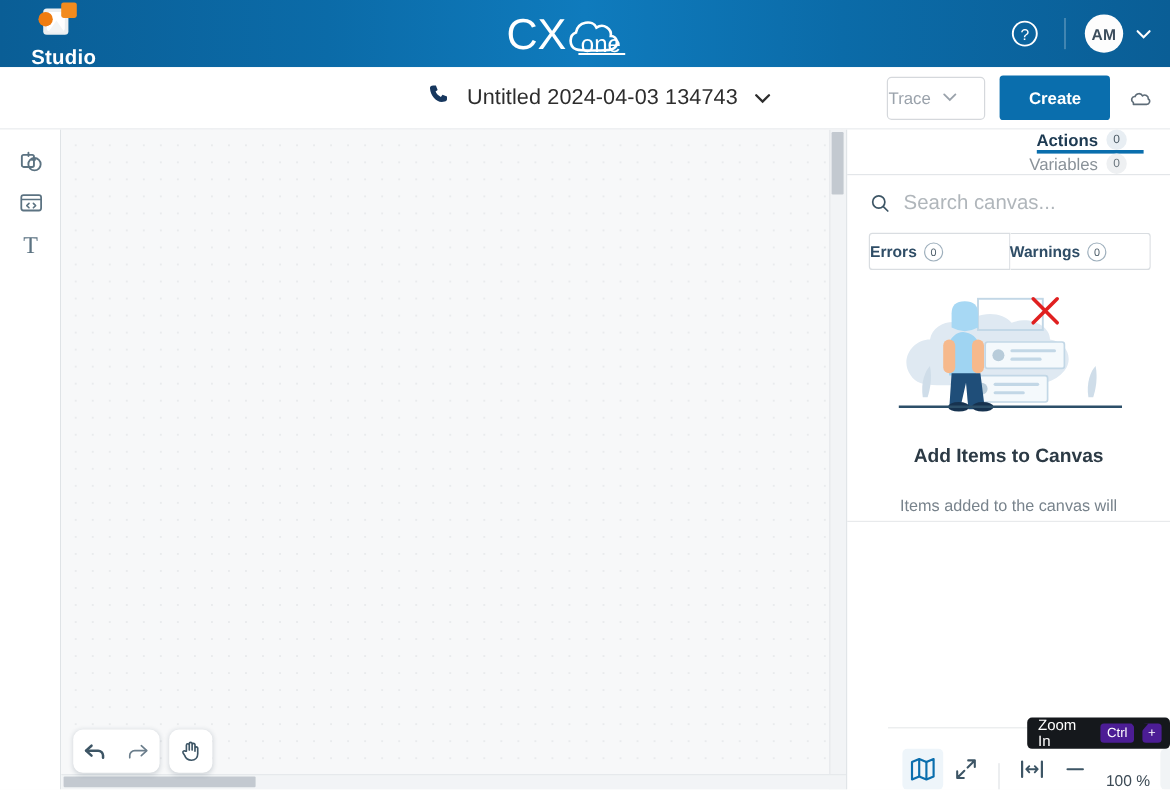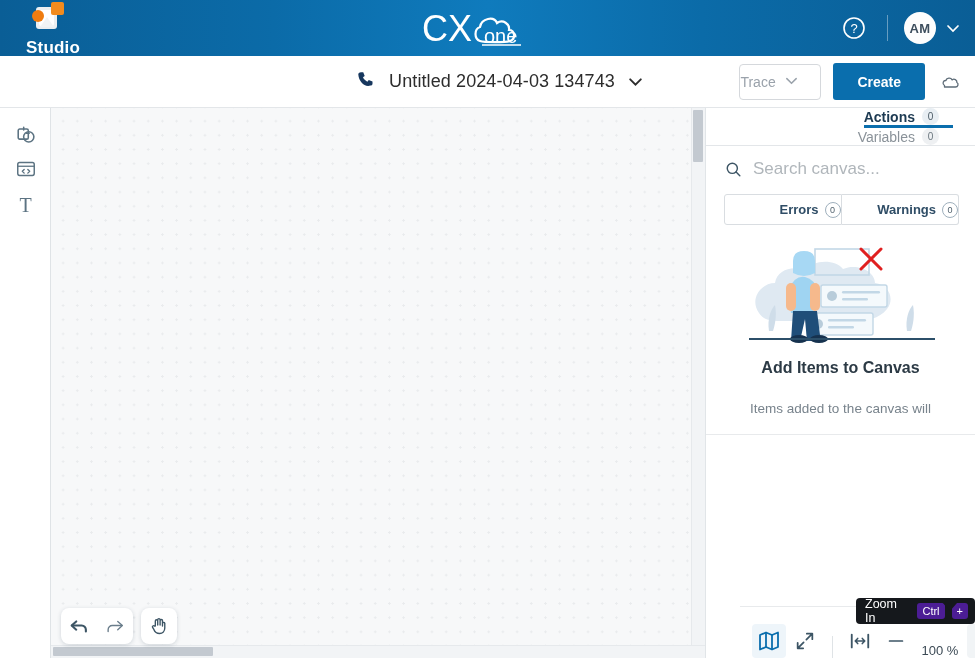--- a/index.html
+++ b/index.html
@@ -161,38 +161,38 @@
     color: #0f172a; font-family: "Liberation Sans", sans-serif; background: transparent;
   }
   .search-input::placeholder { color: #b0b6bb; }
   .sort-label { font-size: 14px; color: #a21caf; margin-left: 18px; }
   .sort-icon { display: flex; align-items: center; cursor: pointer; color: #1d3a52; }
 
   .ew-row { padding: 2px 16px 0 18px; display: flex; }
   .ew-btn {
     flex: 1 1 50%; height: 31px; border: 1px solid #d9dde1; background: #fff;
     font-size: 13px; color: #2f4d66; font-weight: bold;
-    display: flex; align-items: center; justify-content: flex-end; gap: 6px;
+    display: flex; align-items: center; justify-content: flex-start; gap: 6px;
     cursor: pointer; font-family: "Liberation Sans", sans-serif;
   }
   .ew-btn:first-child { border-radius: 3px 0 0 3px; }
   .ew-btn:last-child { border-radius: 0 3px 3px 0; border-left: none; }
   .ew-count {
     width: 16px; height: 16px; border-radius: 50%; border: 1px solid #9fb0bd;
     font-size: 9px; font-weight: normal; color: #51616d;
     display: flex; align-items: center; justify-content: center;
   }
 
   .empty-state {
     margin-top: 14px; height: 196px; overflow: hidden;
     border-bottom: 1px solid #e8eaec;
     display: flex; flex-direction: column; align-items: center;
   }
   .empty-title {
-    margin-top: 4px; font-size: 16px; font-weight: bold; color: #2c3a45;
+    margin-top: 16px; font-size: 16px; font-weight: bold; color: #2c3a45;
   }
   .empty-sub {
     margin-top: 22px; font-size: 13.5px; color: #78838c; text-align: center;
     line-height: 20px; width: 230px;
   }
 
   
   .zoombar {
     position: absolute; left: 740px; top: 606px; width: 270px; height: 52px;
     background: #fff; border-top: 1px solid #e8eaec;

